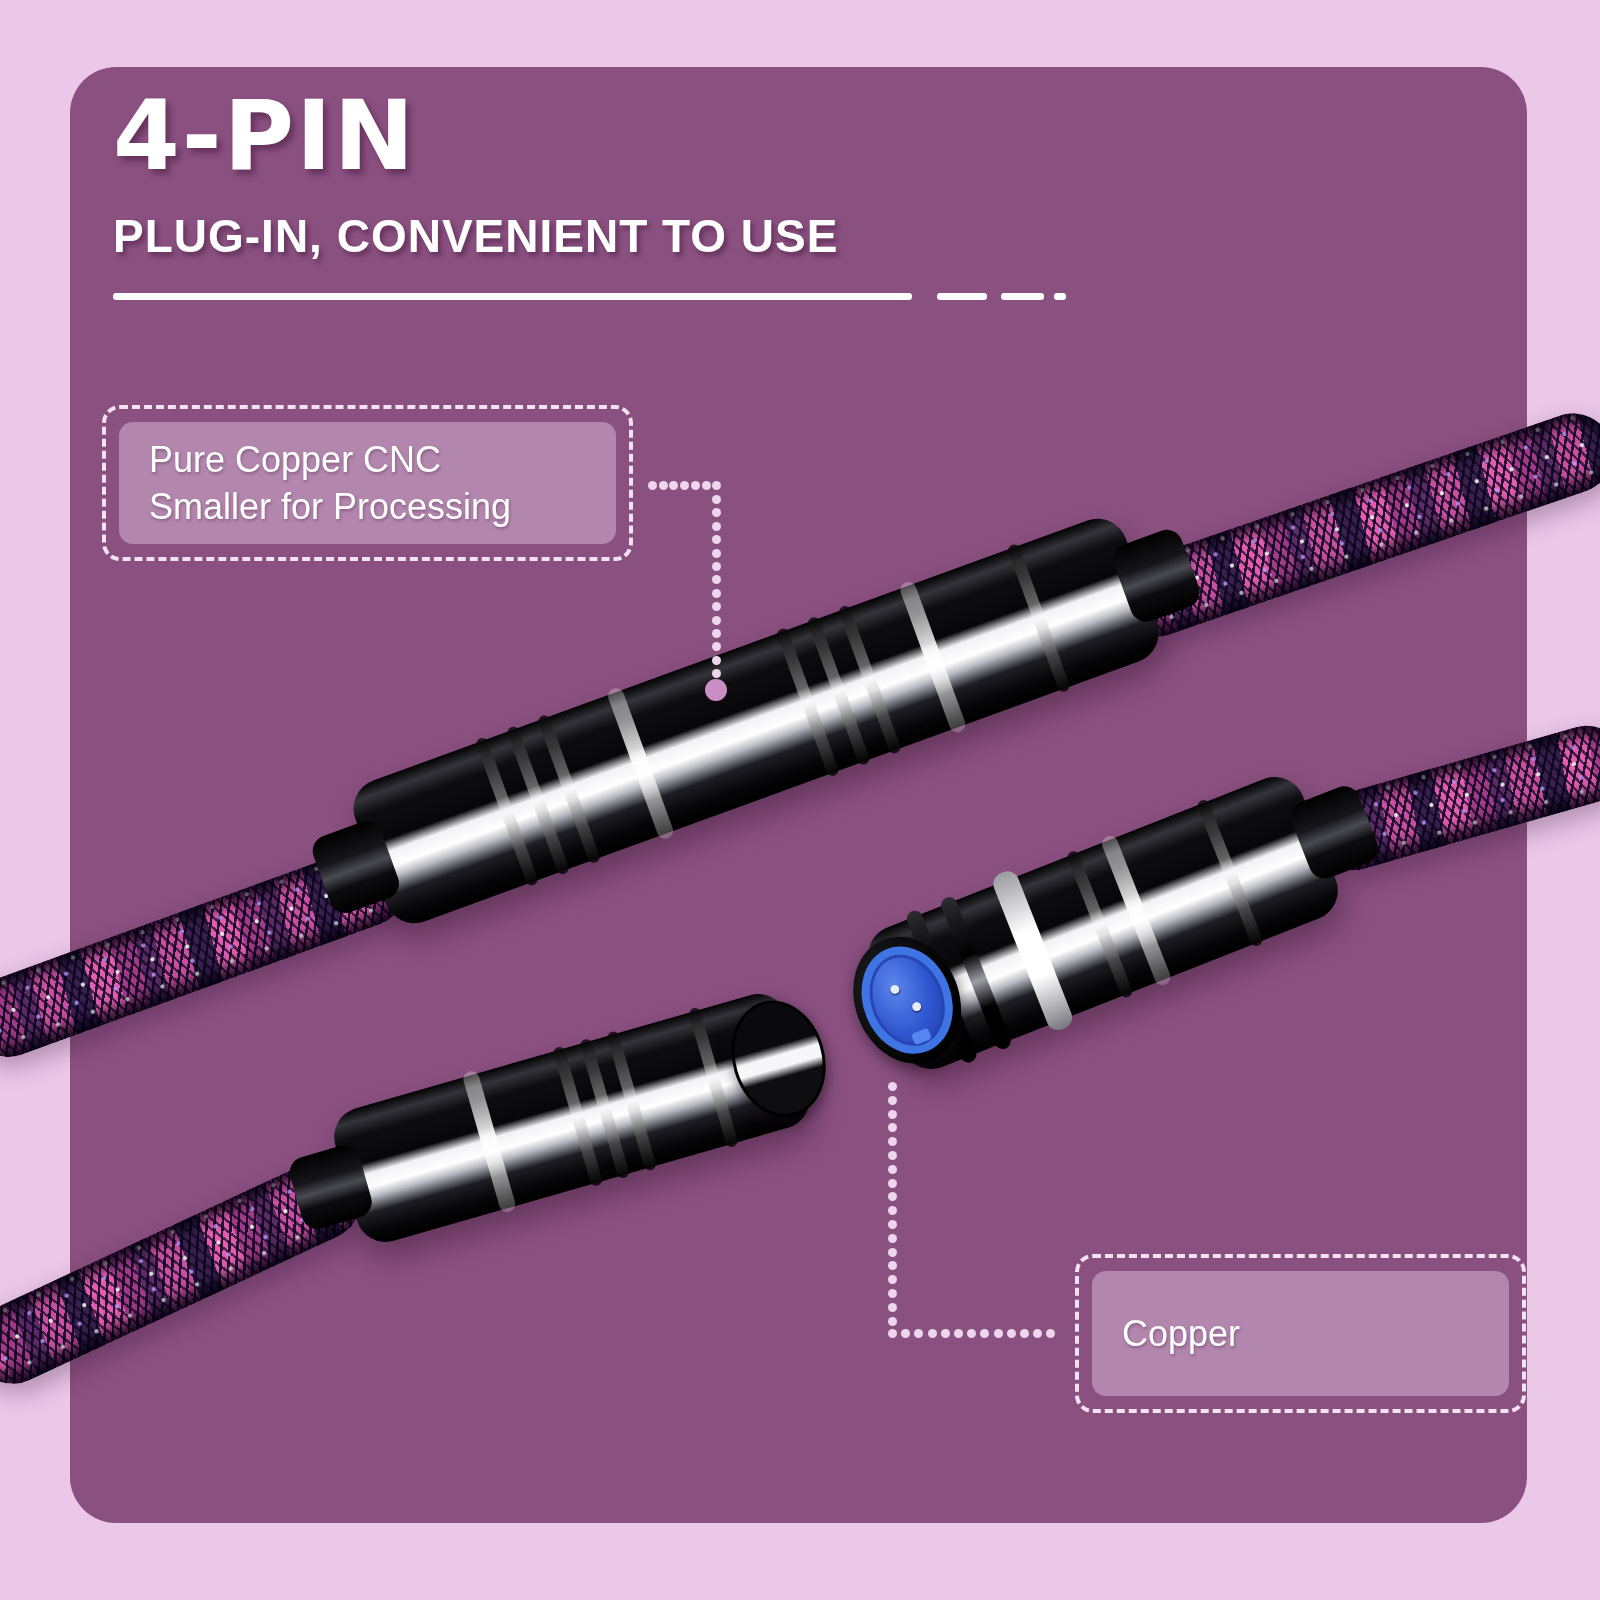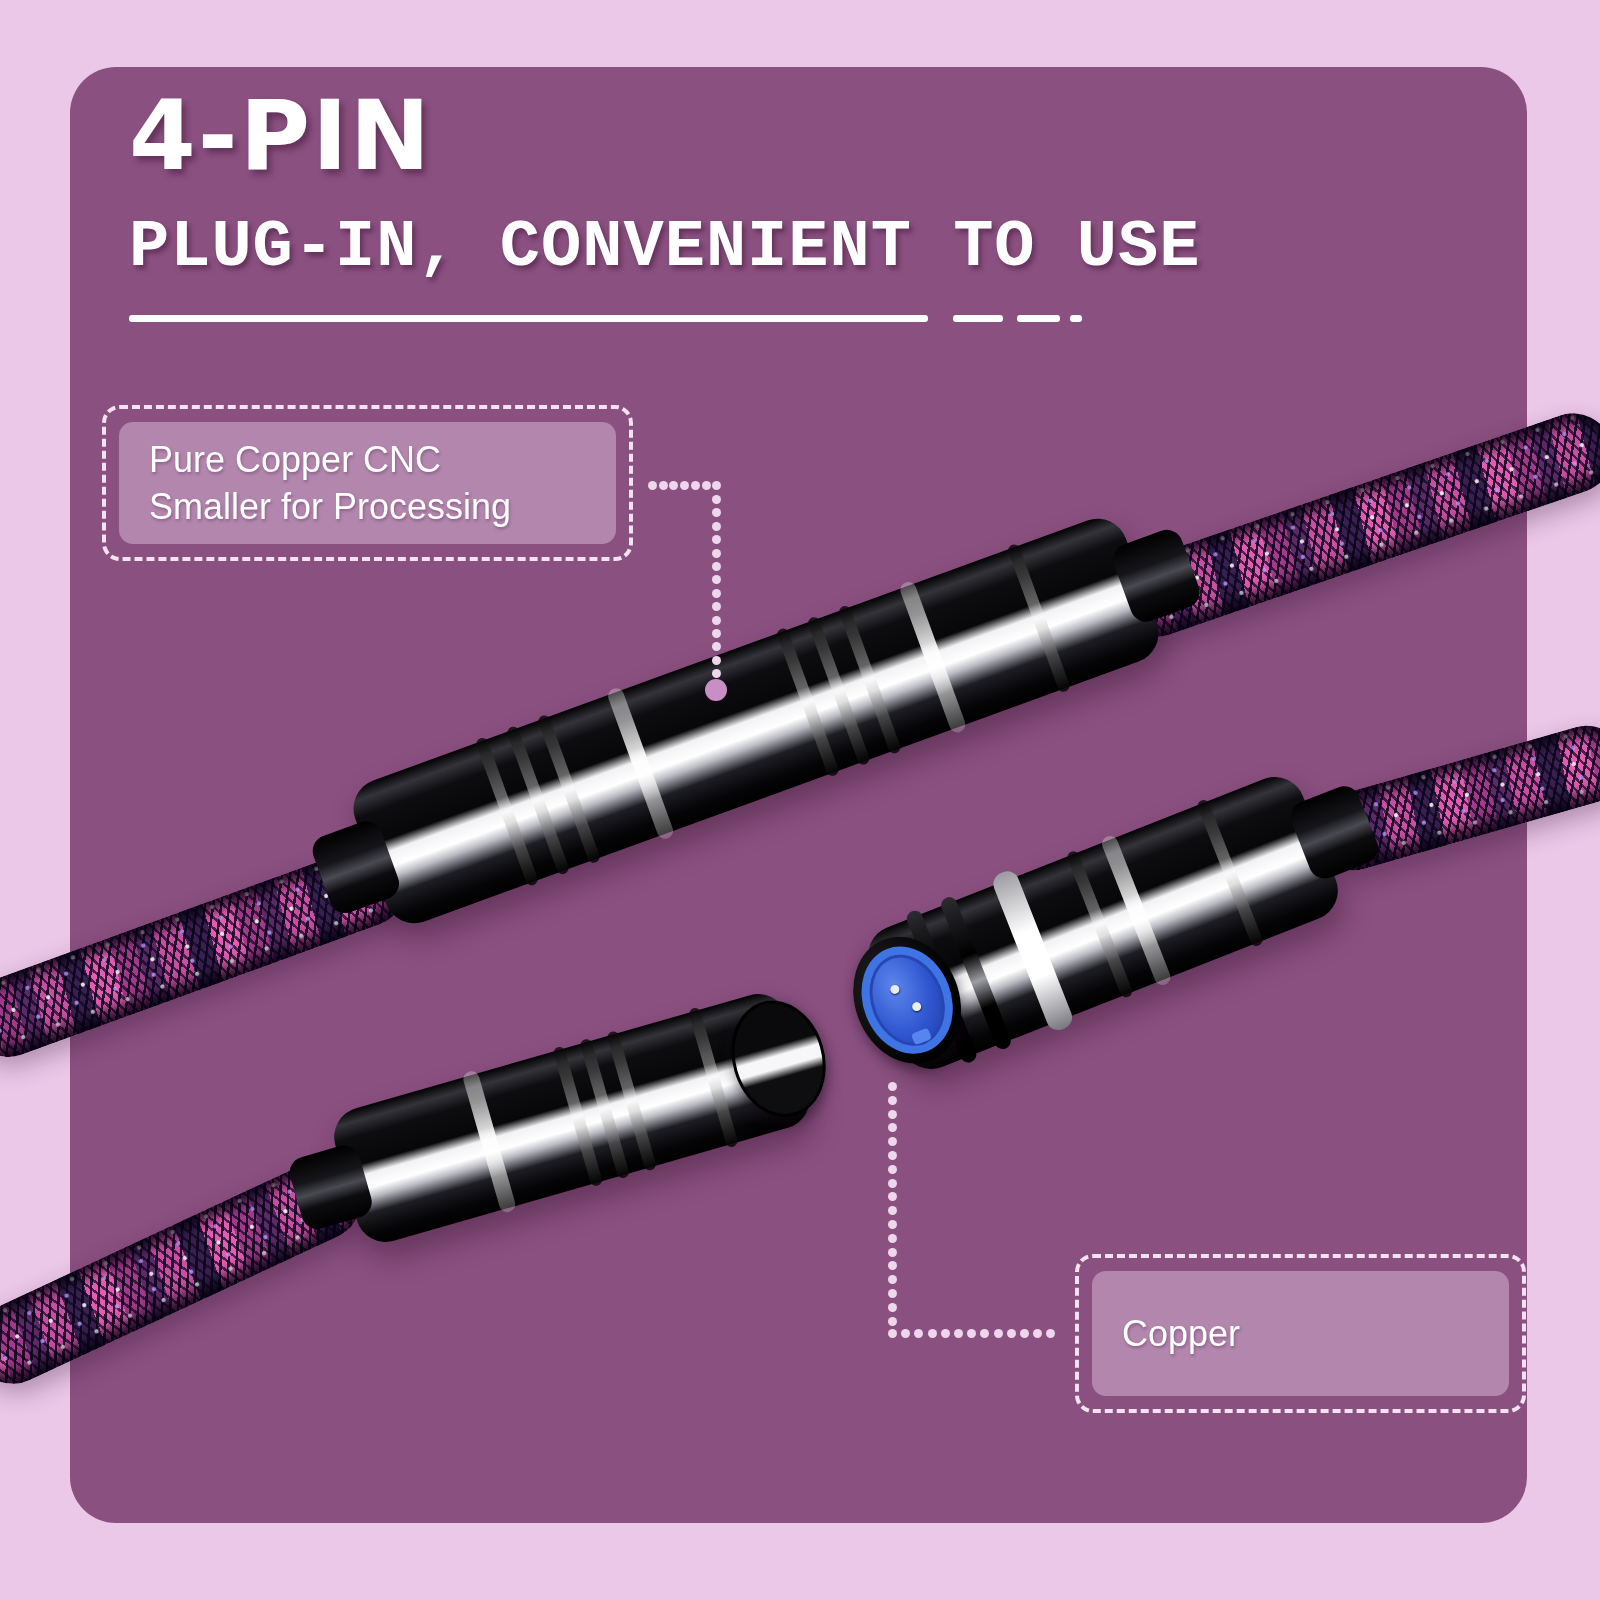--- a/index.html
+++ b/index.html
@@ -2,25 +2,25 @@
 <html><head>
 <meta charset="utf-8">
 <style>
   html,body{margin:0;padding:0;background:#ebc7e8;}
   .stage{position:relative;width:1600px;height:1600px;overflow:hidden;
          background:#ebc7e8;font-family:"Liberation Sans",sans-serif;}
   .card{position:absolute;left:70px;top:67px;width:1457px;height:1456px;
         border-radius:46px;background:#8a5080;z-index:1;}
 
   
-  .header{position:absolute;left:129px;top:86px;z-index:6;}
+  .header{position:absolute;left:113px;top:86px;z-index:6;}
   .title{font-family:"DejaVu Sans",sans-serif;font-weight:bold;font-size:96px;
          line-height:1.05;color:#fff;letter-spacing:2px;
          text-shadow:4px 5px 6px rgba(70,25,60,.55);}
-  .subtitle{font-family:Liberation Mono, monospace;font-weight:bold;font-size:67px;
+  .subtitle{font-family:Liberation Sans, sans-serif;font-weight:bold;font-size:46px;
          margin-top:22px;color:#fff;letter-spacing:1px;
          text-shadow:3px 4px 5px rgba(70,25,60,.55);}
   .underline{display:flex;align-items:center;margin-top:30px;}
   .underline .seg{height:7px;background:#fff;border-radius:3px;}
   .u1{width:799px;} .u2{width:50px;margin-left:25px;} .u3{width:43px;margin-left:14px;}
   .u4{width:12px;margin-left:10px;border-radius:4px;}
 
   
   .callout{position:absolute;border:4px dashed #f3e2f1;border-radius:18px;z-index:6;}
   .callout .fill{position:absolute;left:13px;top:13px;right:13px;bottom:13px;

